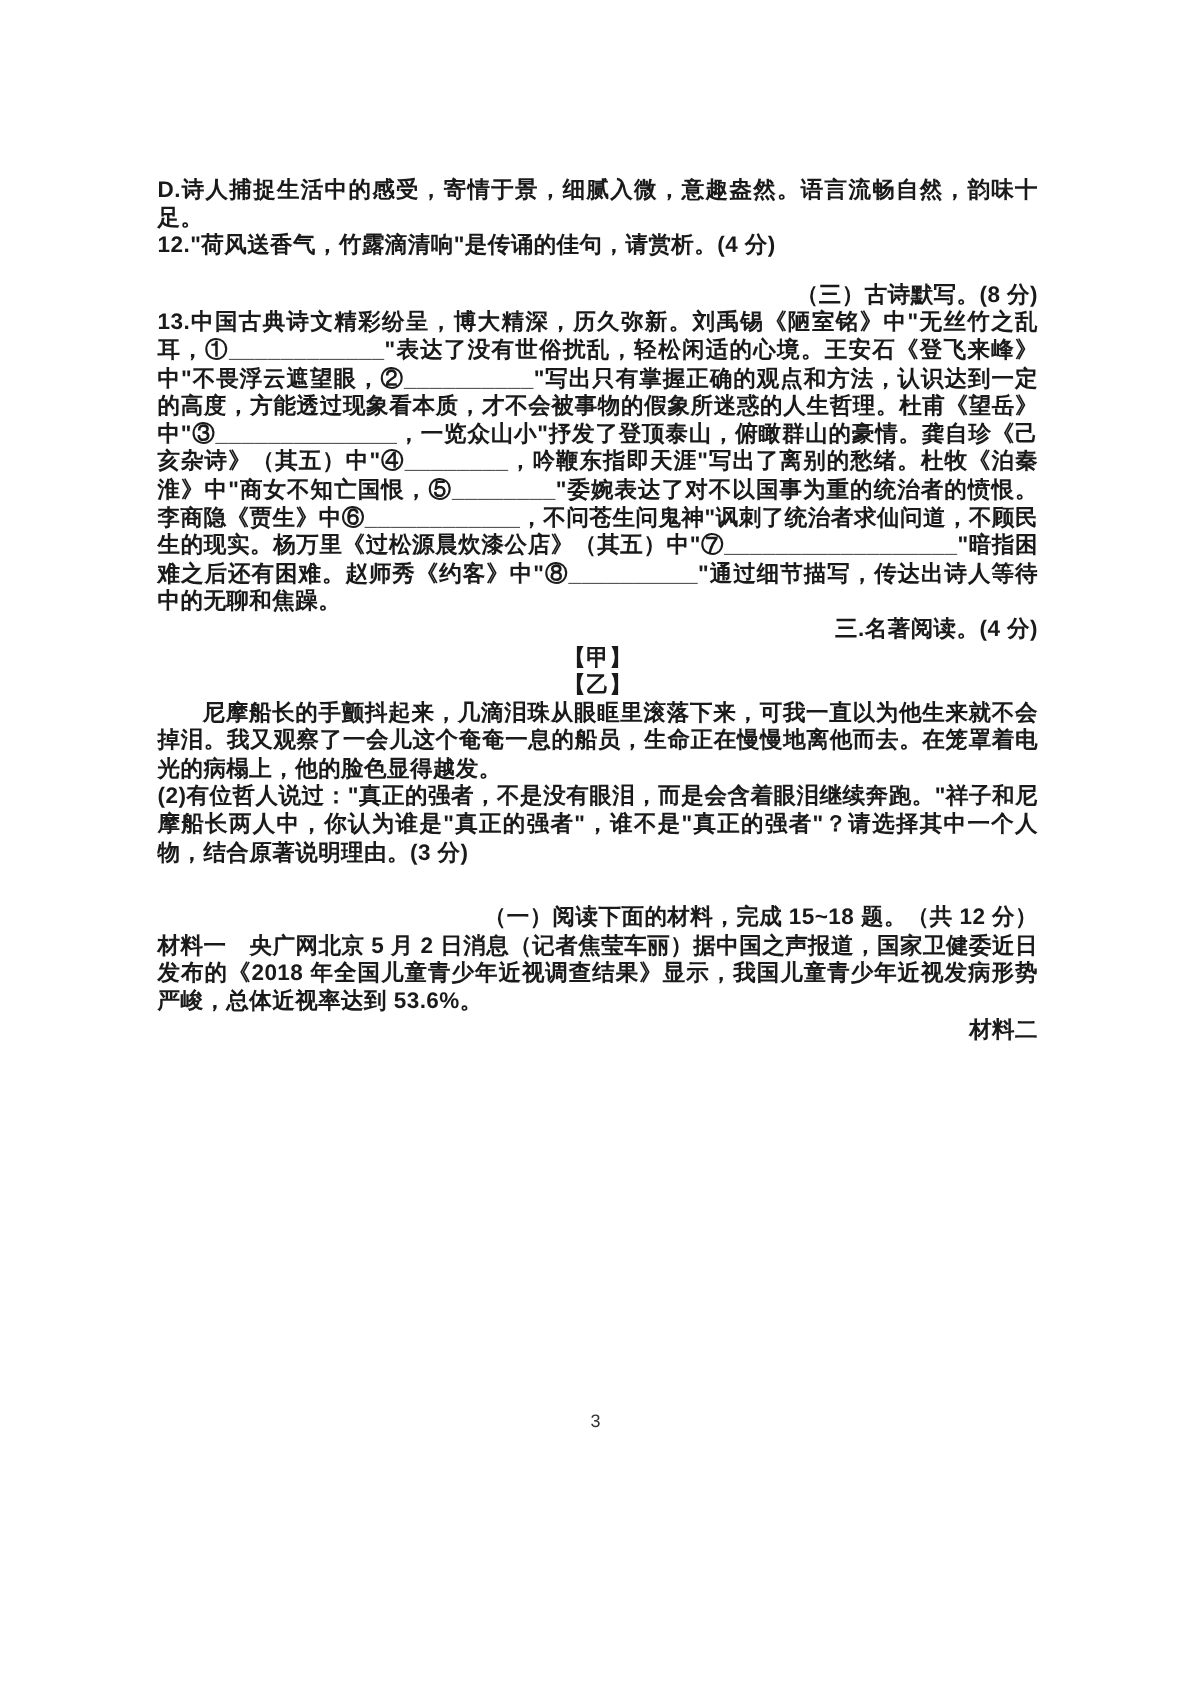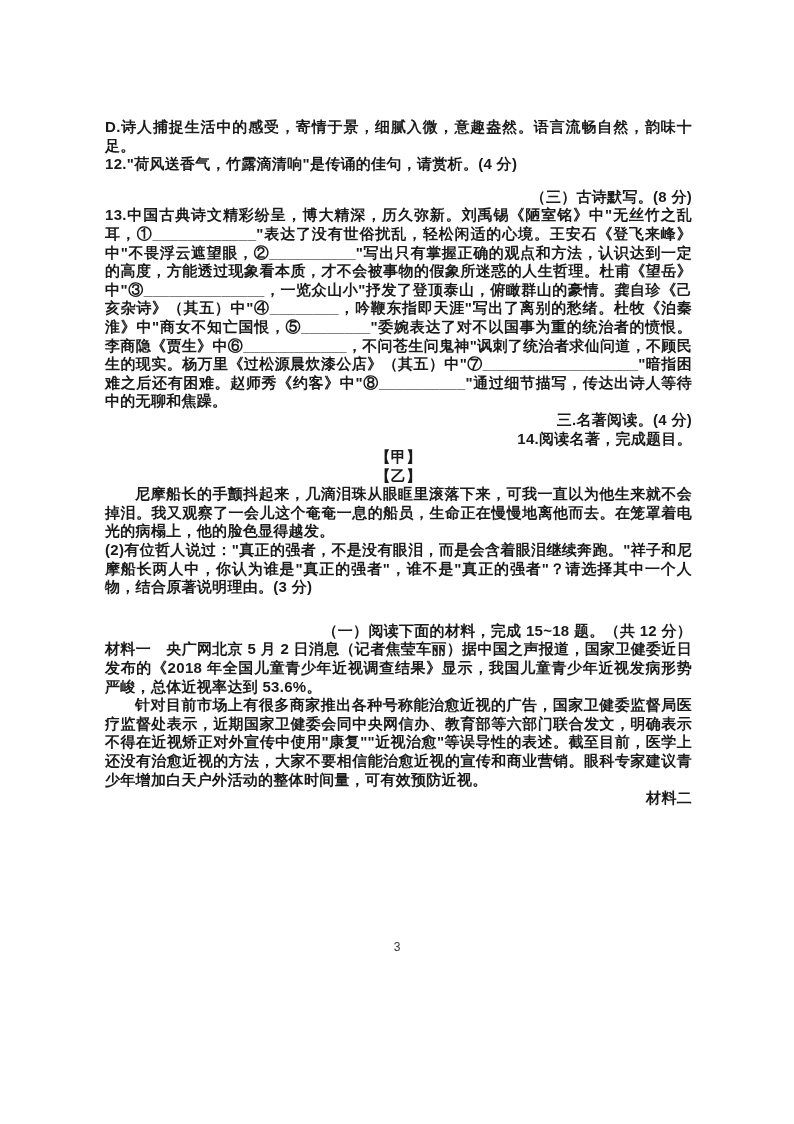--- a/index.html
+++ b/index.html
@@ -48,33 +48,31 @@
 
     <p class="para">D.诗人捕捉生活中的感受，寄情于景，细腻入微，意趣盎然。语言流畅自然，韵味十足。</p>
     <p class="para">12."荷风送香气，竹露滴清响"是传诵的佳句，请赏析。(4 分)</p>
 
     <div class="sp14"></div>
 
     <p class="line">（三）古诗默写。(8 分)</p>
     <p class="para">13.中国古典诗文精彩纷呈，博大精深，历久弥新。刘禹锡《陋室铭》中"无丝竹之乱耳，①____________"表达了没有世俗扰乱，轻松闲适的心境。王安石《登飞来峰》中"不畏浮云遮望眼，②__________"写出只有掌握正确的观点和方法，认识达到一定的高度，方能透过现象看本质，才不会被事物的假象所迷惑的人生哲理。杜甫《望岳》中"③______________，一览众山小"抒发了登顶泰山，俯瞰群山的豪情。龚自珍《己亥杂诗》（其五）中"④________，吟鞭东指即天涯"写出了离别的愁绪。杜牧《泊秦淮》中"商女不知亡国恨，⑤________"委婉表达了对不以国事为重的统治者的愤恨。李商隐《贾生》中⑥____________，不问苍生问鬼神"讽刺了统治者求仙问道，不顾民生的现实。杨万里《过松源晨炊漆公店》（其五）中"⑦__________________"暗指困难之后还有困难。赵师秀《约客》中"⑧__________"通过细节描写，传达出诗人等待中的无聊和焦躁。</p>
 
     <p class="line">三.名著阅读。(4 分)</p>
-    <p class="line">14.阅读名著，完成题目。</p>
 
     <p class="center">【甲】</p>
 
     <p class="center">【乙】</p>
     <p class="para indent2">尼摩船长的手颤抖起来，几滴泪珠从眼眶里滚落下来，可我一直以为他生来就不会掉泪。我又观察了一会儿这个奄奄一息的船员，生命正在慢慢地离他而去。在笼罩着电光的病榻上，他的脸色显得越发。</p>
 
     <p class="para">(2)有位哲人说过："真正的强者，不是没有眼泪，而是会含着眼泪继续奔跑。"祥子和尼摩船长两人中，你认为谁是"真正的强者"，谁不是"真正的强者"？请选择其中一个人物，结合原著说明理由。(3 分)</p>
 
     <div class="sp25"></div>
 
     <p class="line">（一）阅读下面的材料，完成 15~18 题。（共 12 分）</p>
 
     <p class="para">材料一　央广网北京 5 月 2 日消息（记者焦莹车丽）据中国之声报道，国家卫健委近日发布的《2018 年全国儿童青少年近视调查结果》显示，我国儿童青少年近视发病形势严峻，总体近视率达到 53.6%。</p>
-    <p class="para indent2">针对目前市场上有很多商家推出各种号称能治愈近视的广告，国家卫健委监督局医疗监督处表示，近期国家卫健委会同中央网信办、教育部等六部门联合发文，明确表示不得在近视矫正对外宣传中使用"康复""近视治愈"等误导性的表述。截至目前，医学上还没有治愈近视的方法，大家不要相信能治愈近视的宣传和商业营销。眼科专家建议青少年增加白天户外活动的整体时间量，可有效预防近视。</p>
     <p class="line">材料二</p>
 
   </div>
 
   <div class="page-number">3</div>
 </div>
 
 </body></html>

